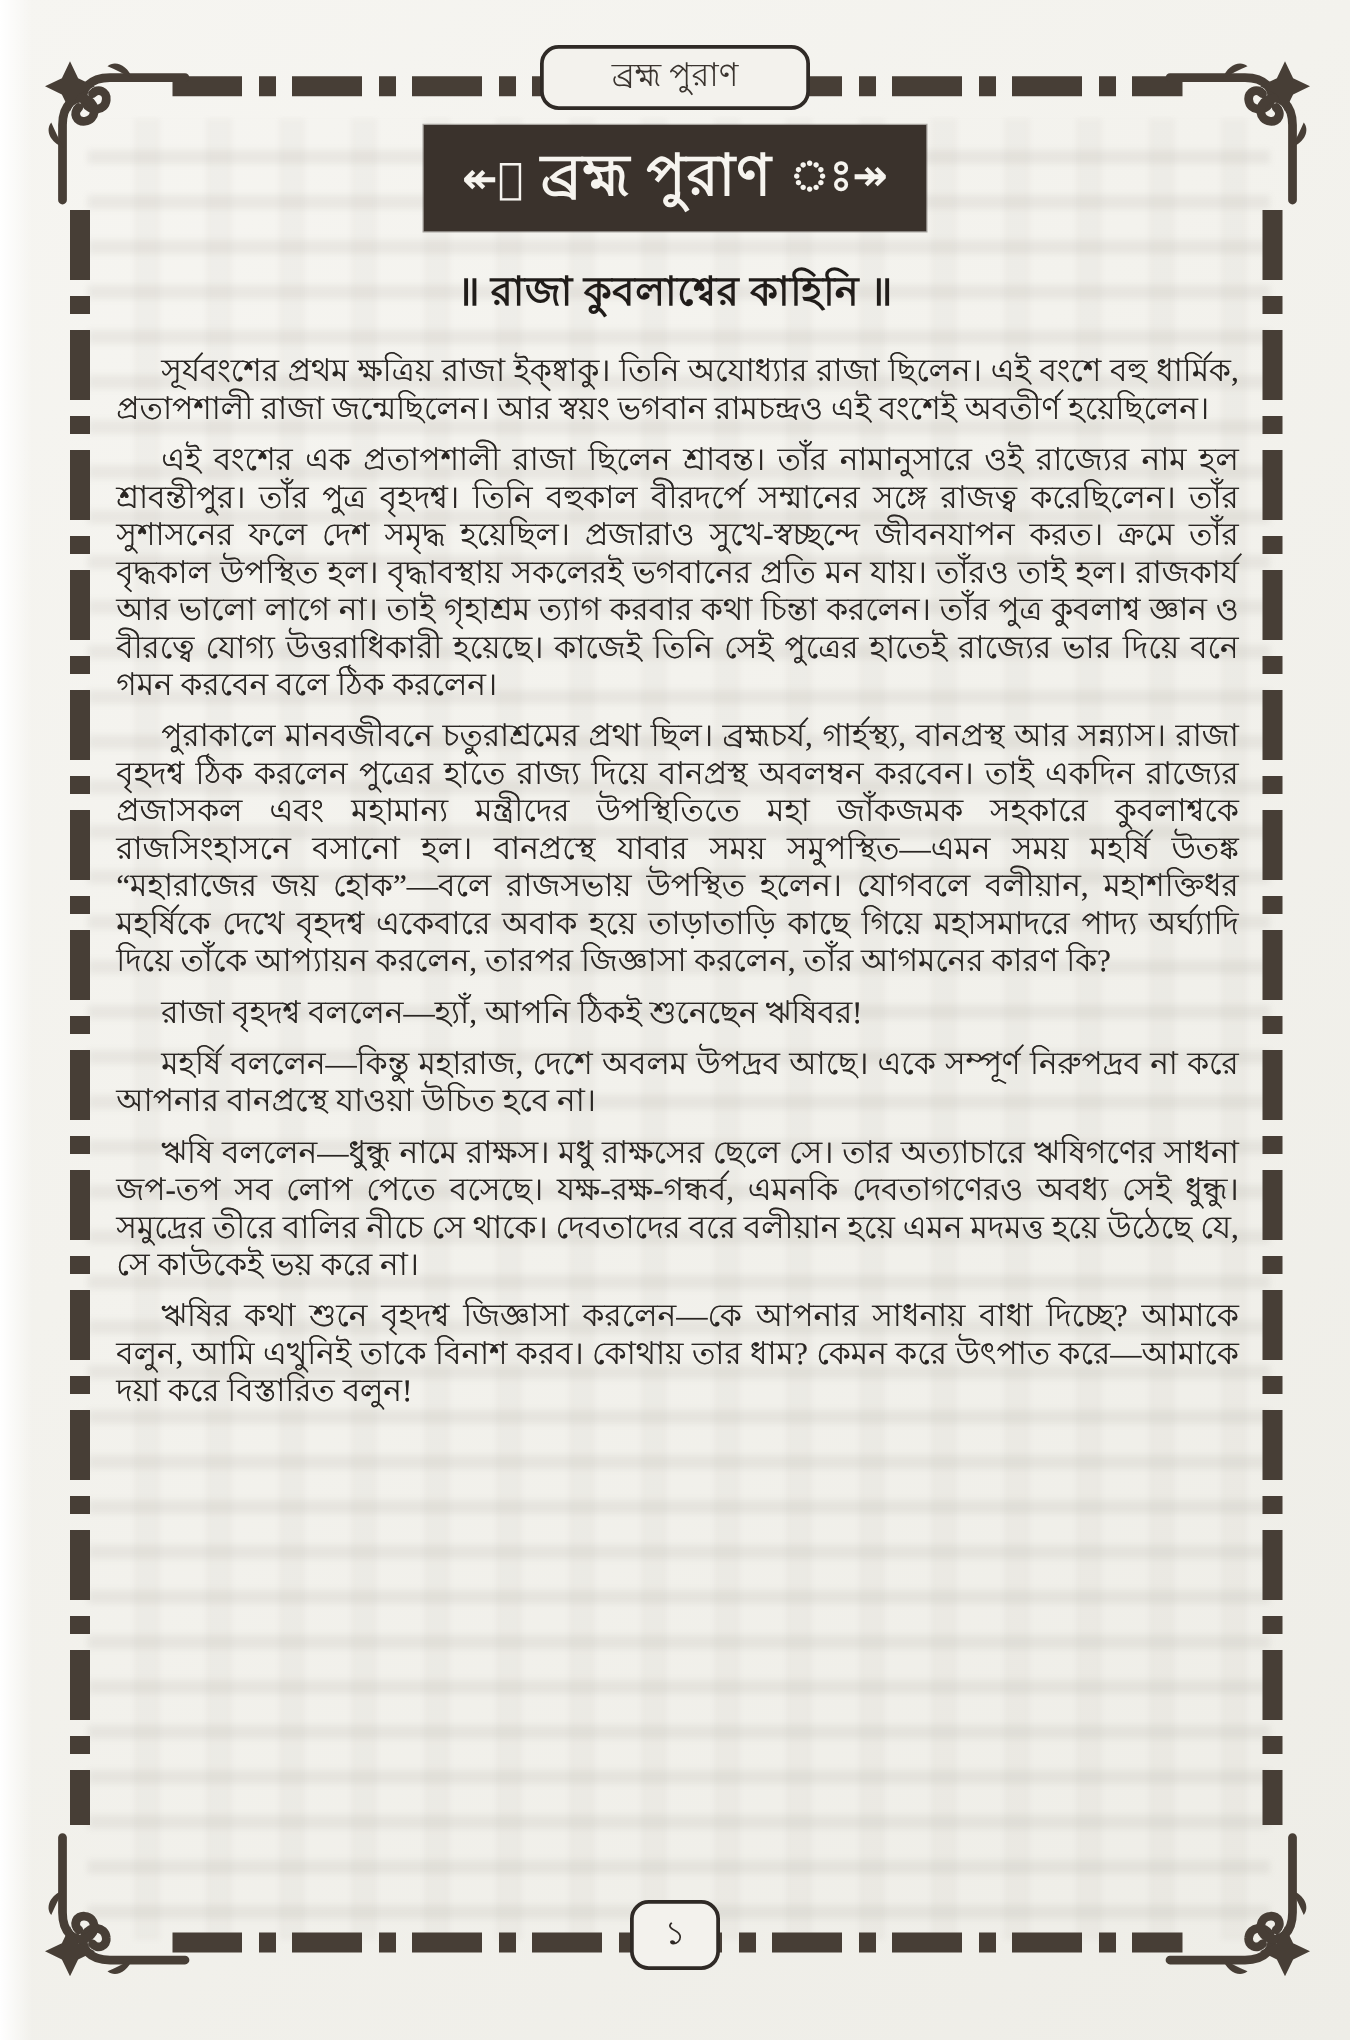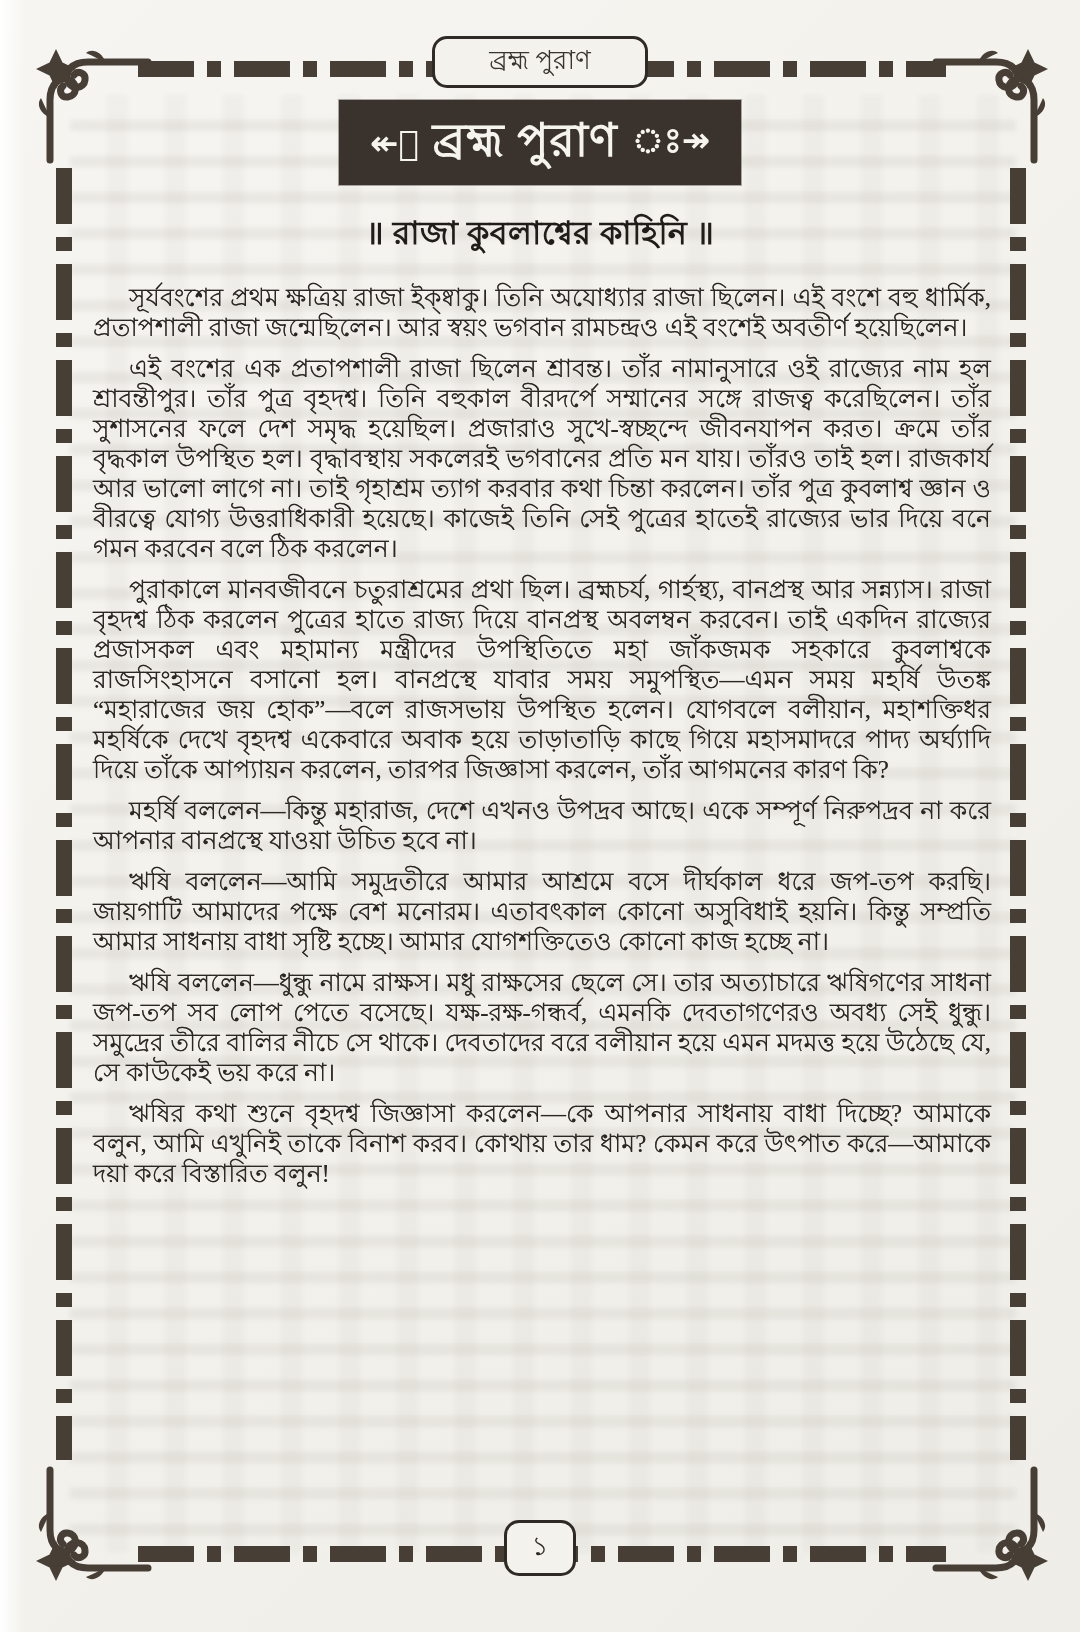--- a/index.html
+++ b/index.html
@@ -114,21 +114,21 @@
   <span class="ttl">ব্রহ্ম পুরাণ</span>
   <span class="orn">ঃ↠</span>
 </div>
 
 <div class="section-heading">॥ রাজা কুবলাশ্বের কাহিনি ॥</div>
 
 <div class="body-text">
     <p class="para">সূর্যবংশের প্রথম ক্ষত্রিয় রাজা ইক্ষ্বাকু। তিনি অযোধ্যার রাজা ছিলেন। এই বংশে বহু ধার্মিক, প্রতাপশালী রাজা জন্মেছিলেন। আর স্বয়ং ভগবান রামচন্দ্রও এই বংশেই অবতীর্ণ হয়েছিলেন।</p>
     <p class="para">এই বংশের এক প্রতাপশালী রাজা ছিলেন শ্রাবন্ত। তাঁর নামানুসারে ওই রাজ্যের নাম হল শ্রাবন্তীপুর। তাঁর পুত্র বৃহদশ্ব। তিনি বহুকাল বীরদর্পে সম্মানের সঙ্গে রাজত্ব করেছিলেন। তাঁর সুশাসনের ফলে দেশ সমৃদ্ধ হয়েছিল। প্রজারাও সুখে-স্বচ্ছন্দে জীবনযাপন করত। ক্রমে তাঁর বৃদ্ধকাল উপস্থিত হল। বৃদ্ধাবস্থায় সকলেরই ভগবানের প্রতি মন যায়। তাঁরও তাই হল। রাজকার্য আর ভালো লাগে না। তাই গৃহাশ্রম ত্যাগ করবার কথা চিন্তা করলেন। তাঁর পুত্র কুবলাশ্ব জ্ঞান ও বীরত্বে যোগ্য উত্তরাধিকারী হয়েছে। কাজেই তিনি সেই পুত্রের হাতেই রাজ্যের ভার দিয়ে বনে গমন করবেন বলে ঠিক করলেন।</p>
     <p class="para">পুরাকালে মানবজীবনে চতুরাশ্রমের প্রথা ছিল। ব্রহ্মচর্য, গার্হস্থ্য, বানপ্রস্থ আর সন্ন্যাস। রাজা বৃহদশ্ব ঠিক করলেন পুত্রের হাতে রাজ্য দিয়ে বানপ্রস্থ অবলম্বন করবেন। তাই একদিন রাজ্যের প্রজাসকল এবং মহামান্য মন্ত্রীদের উপস্থিতিতে মহা জাঁকজমক সহকারে কুবলাশ্বকে রাজসিংহাসনে বসানো হল। বানপ্রস্থে যাবার সময় সমুপস্থিত—এমন সময় মহর্ষি উতঙ্ক “মহারাজের জয় হোক”—বলে রাজসভায় উপস্থিত হলেন। যোগবলে বলীয়ান, মহাশক্তিধর মহর্ষিকে দেখে বৃহদশ্ব একেবারে অবাক হয়ে তাড়াতাড়ি কাছে গিয়ে মহাসমাদরে পাদ্য অর্ঘ্যাদি দিয়ে তাঁকে আপ্যায়ন করলেন, তারপর জিজ্ঞাসা করলেন, তাঁর আগমনের কারণ কি?</p>
-    <p class="para">মহর্ষি বললেন—কিন্তু মহারাজ, দেশে এখনও উপদ্রব আছে। একে সম্পূর্ণ নিরুপদ্রব না করে আপনার বানপ্রস্থে যাওয়া উচিত হবে না।</p>
-    <p class="para">ঋষি বললেন—আমি সমুদ্রতীরে আমার আশ্রমে বসে দীর্ঘকাল ধরে জপ-তপ করছি। জায়গাটি আমাদের পক্ষে বেশ মনোরম। এতাবৎকাল কোনো অসুবিধাই হয়নি। কিন্তু সম্প্রতি আমার সাধনায় বাধা সৃষ্টি হচ্ছে। আমার যোগশক্তিতেও কোনো কাজ হচ্ছে না।</p>
+    <p class="para">রাজা বৃহদশ্ব বললেন—হ্যাঁ, আপনি ঠিকই শুনেছেন ঋষিবর!</p>
+    <p class="para">মহর্ষি বললেন—কিন্তু মহারাজ, দেশে অবলম উপদ্রব আছে। একে সম্পূর্ণ নিরুপদ্রব না করে আপনার বানপ্রস্থে যাওয়া উচিত হবে না।</p>
     <p class="para">ঋষি বললেন—ধুন্ধু নামে রাক্ষস। মধু রাক্ষসের ছেলে সে। তার অত্যাচারে ঋষিগণের সাধনা জপ-তপ সব লোপ পেতে বসেছে। যক্ষ-রক্ষ-গন্ধর্ব, এমনকি দেবতাগণেরও অবধ্য সেই ধুন্ধু। সমুদ্রের তীরে বালির নীচে সে থাকে। দেবতাদের বরে বলীয়ান হয়ে এমন মদমত্ত হয়ে উঠেছে যে, সে কাউকেই ভয় করে না।</p>
     <p class="para">ঋষির কথা শুনে বৃহদশ্ব জিজ্ঞাসা করলেন—কে আপনার সাধনায় বাধা দিচ্ছে? আমাকে বলুন, আমি এখুনিই তাকে বিনাশ করব। কোথায় তার ধাম? কেমন করে উৎপাত করে—আমাকে দয়া করে বিস্তারিত বলুন!</p>
   </div>
 
 <div class="page-number-box">
   <span>১</span>
 </div>
 
 </body></html>

